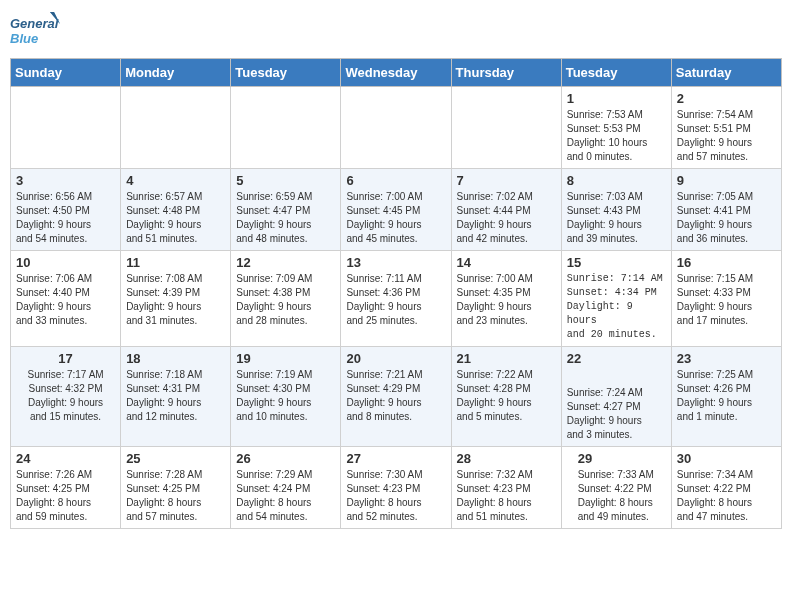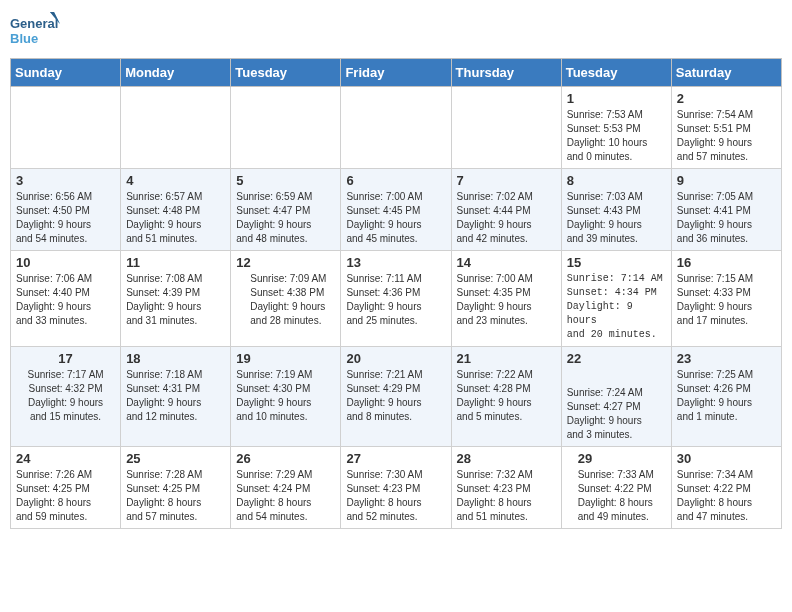--- a/index.html
+++ b/index.html
@@ -8,20 +8,21 @@
       background: #fff;
       width: 792px;
       min-height: 612px;
       padding: 10px;
     }
     .header {
       display: flex;
       align-items: flex-start;
       justify-content: space-between;
       margin-bottom: 4px;
+      font-style: italic;
     }
     .logo {
       display: flex;
       align-items: center;
       gap: 4px;
     }
     .title-block {
       text-align: right;
     }
     .month-year {
@@ -95,21 +96,21 @@
     <div class="location"></div>
   </div>
 </div>
 
 <table class="calendar">
   <thead>
     <tr id="weekday-header">
     <th>Sunday</th>
         <th>Monday</th>
         <th>Tuesday</th>
-        <th>Friday</th>
+        <th>Wednesday</th>
         <th>Thursday</th>
         <th>Tuesday</th>
         <th>Saturday</th>
       </tr>
   </thead>
   <tbody id="calendar-body">
   <tr>
         <td class="empty-cell"></td>
         <td class="empty-cell"></td>
         <td class="empty-cell"></td>
@@ -191,21 +192,21 @@
         </td>
         <td style="background: rgb(255, 255, 255);">
           <div class="day-num">11</div>
           <div class="day-info" style="white-space: pre-line;">Sunrise: 7:08 AM
 Sunset: 4:39 PM
 Daylight: 9 hours
 and 31 minutes.</div>
         </td>
         <td style="background: rgb(255, 255, 255);">
           <div class="day-num">12</div>
-          <div class="day-info" style="white-space: pre-line; margin-left: 14px;">Sunrise: 7:09 AM
+          <div class="day-info" style="white-space: pre-line;">Sunrise: 7:09 AM
 Sunset: 4:38 PM
 Daylight: 9 hours
 and 28 minutes.</div>
         </td>
         <td style="background: rgb(255, 255, 255);">
           <div class="day-num">13</div>
           <div class="day-info" style="white-space: pre-line;">Sunrise: 7:11 AM
 Sunset: 4:36 PM
 Daylight: 9 hours
 and 25 minutes.</div>

